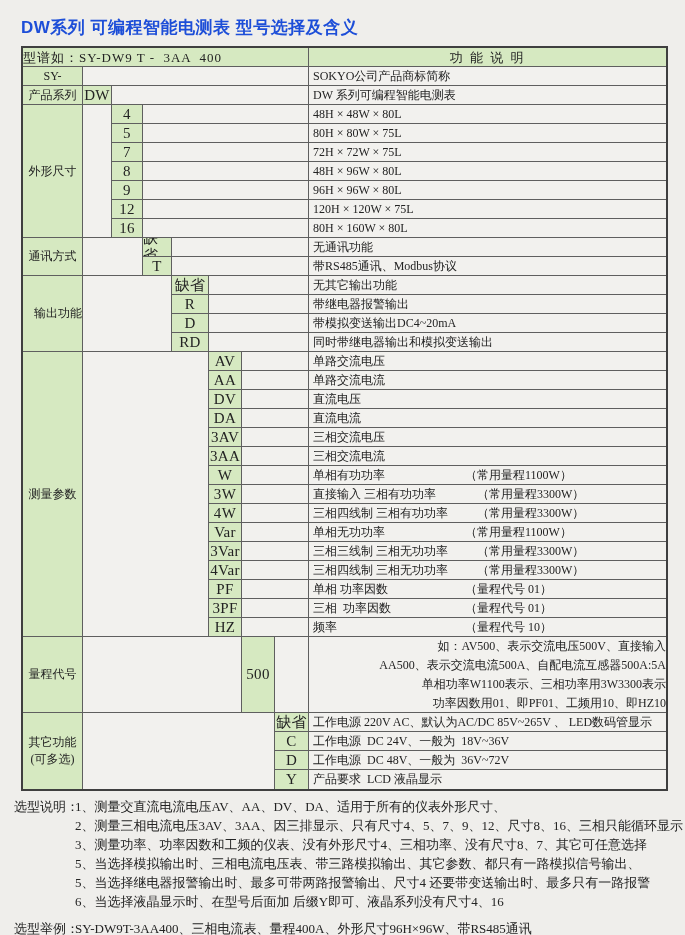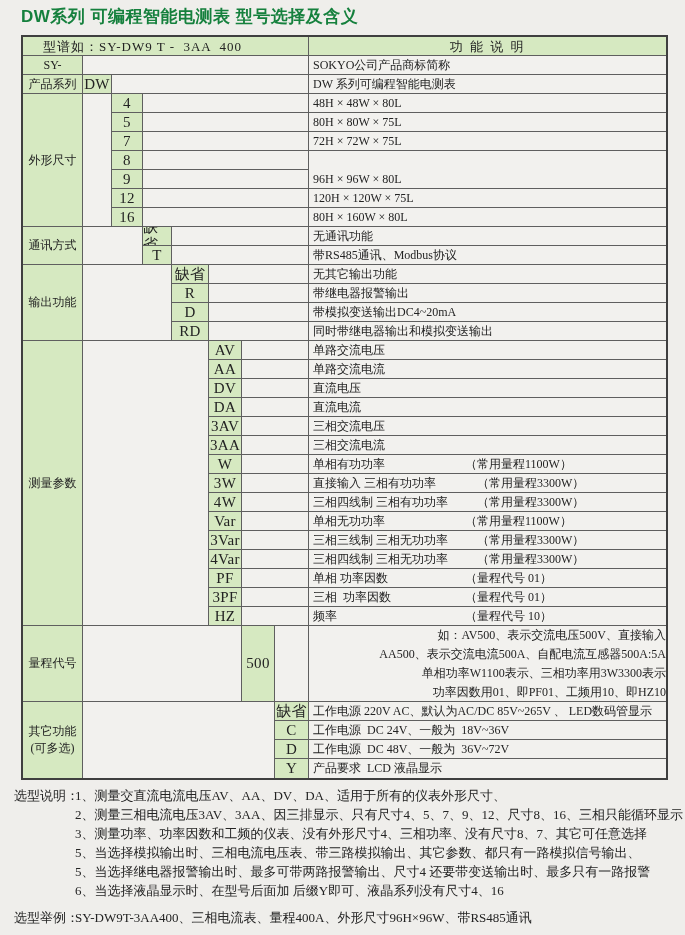--- a/index.html
+++ b/index.html
@@ -6,26 +6,26 @@
   body{
     width:685px;height:935px;
     background:#efeeeb;
     font-family:"Liberation Serif","DejaVu Serif",serif;
     color:#232323;
     overflow:hidden;
   }
   .page{position:relative;width:685px;height:935px;}
   .title{
     margin:0;
-    padding:6px 0 0 21px;
+    padding:17px 0 0 21px;
     font-family:"Liberation Sans","DejaVu Sans",sans-serif;
     font-weight:bold;
     font-size:17px;
     line-height:22px;
-    color:#15803d;
+    color:#1d4ed8;
     letter-spacing:.5px;
   }
   
   .tbl{
     margin:7px 0 0 21px;
     width:643px;
     display:grid;
     grid-template-columns:60px 29px 31px 29px 37px 33px 33px 34px 357px;
     grid-template-rows:repeat(39,19px);
     border:2px solid #3f3f3f;
@@ -40,21 +40,21 @@
     line-height:17px;
     overflow:hidden;
   }
   .cell.no-r{border-right:none;}
   .cell.no-b{border-bottom:none;}
   .green{background:#d6e9c1;}
   .blank{background:#f2f1ee;}
   .hdr-model{
     grid-area:1/1/2/9;
     display:flex;align-items:center;
-    padding-left:20px;
+    padding-left:0;
     font-size:13px;
     letter-spacing:1px;
     white-space:pre;
   }
   .hdr-fn{
     grid-area:1/9/2/10;
     display:flex;align-items:center;justify-content:center;
     font-size:13px;
     letter-spacing:2px;
   }
@@ -125,40 +125,41 @@
       <div class="cell blank" style="grid-area: 4 / 4 / 5 / 9;"></div>
       <div class="cell desc no-r" style="grid-area: 4 / 9 / 5 / 10;"><span>48H × 48W × 80L</span></div>
       <div class="cell green code" style="grid-area: 5 / 3 / 6 / 4;">5</div>
       <div class="cell blank" style="grid-area: 5 / 4 / 6 / 9;"></div>
       <div class="cell desc no-r" style="grid-area: 5 / 9 / 6 / 10;"><span>80H × 80W × 75L</span></div>
       <div class="cell green code" style="grid-area: 6 / 3 / 7 / 4;">7</div>
       <div class="cell blank" style="grid-area: 6 / 4 / 7 / 9;"></div>
       <div class="cell desc no-r" style="grid-area: 6 / 9 / 7 / 10;"><span>72H × 72W × 75L</span></div>
       <div class="cell green code" style="grid-area: 7 / 3 / 8 / 4;">8</div>
       <div class="cell blank" style="grid-area: 7 / 4 / 8 / 9;"></div>
+      <div class="cell desc no-r" style="grid-area: 7 / 9 / 8 / 10;"><span>48H × 96W × 80L</span></div>
       <div class="cell green code" style="grid-area: 8 / 3 / 9 / 4;">9</div>
       <div class="cell blank" style="grid-area: 8 / 4 / 9 / 9;"></div>
       <div class="cell desc no-r" style="grid-area: 8 / 9 / 9 / 10;"><span>96H × 96W × 80L</span></div>
       <div class="cell green code" style="grid-area: 9 / 3 / 10 / 4;">12</div>
       <div class="cell blank" style="grid-area: 9 / 4 / 10 / 9;"></div>
       <div class="cell desc no-r" style="grid-area: 9 / 9 / 10 / 10;"><span>120H × 120W × 75L</span></div>
       <div class="cell green code" style="grid-area: 10 / 3 / 11 / 4;">16</div>
       <div class="cell blank" style="grid-area: 10 / 4 / 11 / 9;"></div>
       <div class="cell desc no-r" style="grid-area: 10 / 9 / 11 / 10;"><span>80H × 160W × 80L</span></div>
       <div class="cell green label" style="grid-area: 11 / 1 / 13 / 2;">
         <div>通讯方式</div>
       </div>
       <div class="cell blank" style="grid-area: 11 / 2 / 13 / 4;"></div>
       <div class="cell green code" style="grid-area: 11 / 4 / 12 / 5;">缺省</div>
       <div class="cell blank" style="grid-area: 11 / 5 / 12 / 9;"></div>
       <div class="cell desc no-r" style="grid-area: 11 / 9 / 12 / 10;"><span>无通讯功能</span></div>
       <div class="cell green code" style="grid-area: 12 / 4 / 13 / 5;">T</div>
       <div class="cell blank" style="grid-area: 12 / 5 / 13 / 9;"></div>
       <div class="cell desc no-r" style="grid-area: 12 / 9 / 13 / 10;"><span>带RS485通讯、Modbus协议</span></div>
-      <div class="cell green label" style="grid-area: 13 / 1 / 17 / 2;">
+      <div class="cell green label" style="grid-area: 13 / 1 / 17 / 2; align-items: flex-end;">
         <div>输出功能</div>
       </div>
       <div class="cell blank" style="grid-area: 13 / 2 / 17 / 5;"></div>
       <div class="cell green code" style="grid-area: 13 / 5 / 14 / 6;">缺省</div>
       <div class="cell blank" style="grid-area: 13 / 6 / 14 / 9;"></div>
       <div class="cell desc no-r" style="grid-area: 13 / 9 / 14 / 10;"><span>无其它输出功能</span></div>
       <div class="cell green code" style="grid-area: 14 / 5 / 15 / 6;">R</div>
       <div class="cell blank" style="grid-area: 14 / 6 / 15 / 9;"></div>
       <div class="cell desc no-r" style="grid-area: 14 / 9 / 15 / 10;"><span>带继电器报警输出</span></div>
       <div class="cell green code" style="grid-area: 15 / 5 / 16 / 6;">D</div>

